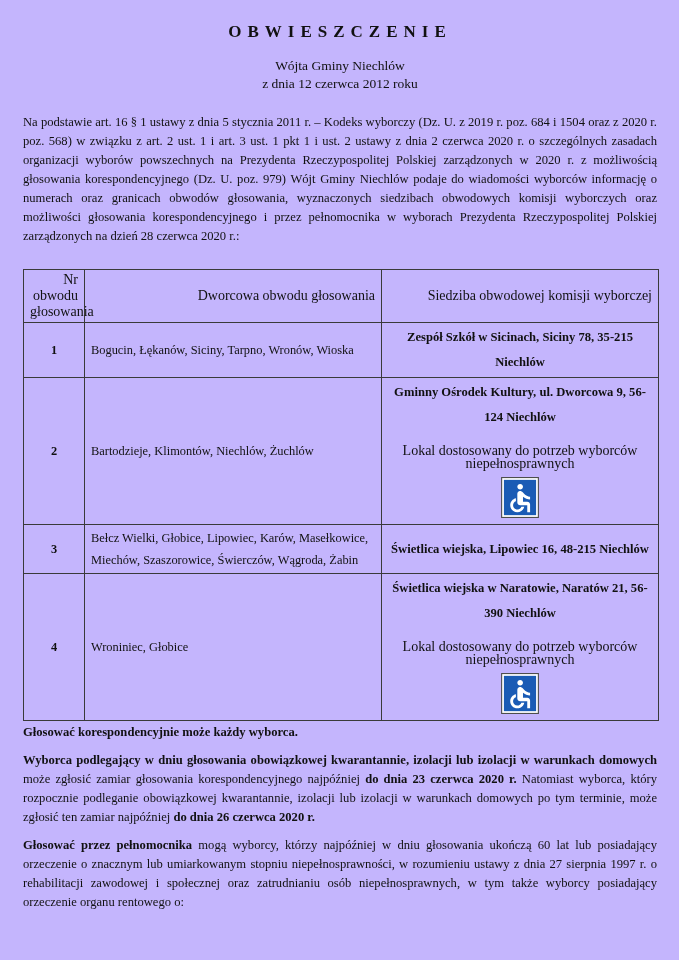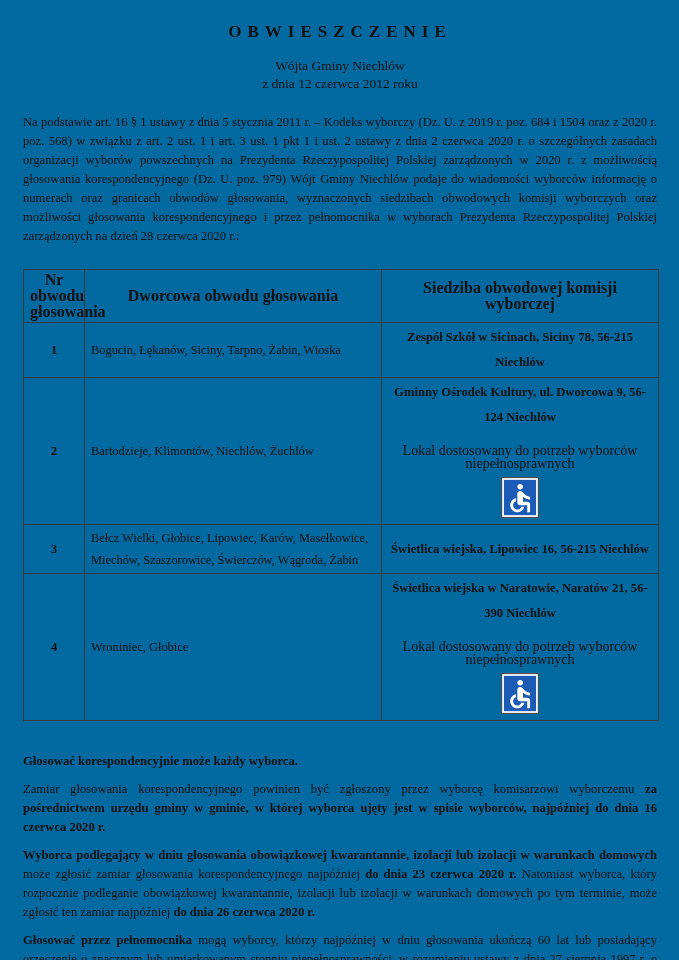--- a/index.html
+++ b/index.html
@@ -4,21 +4,21 @@
 <style>
   html, body {
     margin: 0; padding: 0;
     background: #ffffff;
     font-family: "Liberation Serif", "DejaVu Serif", serif;
     color: #111;
   }
   .page {
     width: 679px;
     height: 960px;
-    background: #0369a1;
+    background: #c4b5fd;
     box-sizing: border-box;
     padding: 18px 22px 10px 23px;
     overflow: hidden;
   }
   .doc-title {
     text-align: center;
     font-weight: bold;
     font-size: 17px;
     letter-spacing: 6px;
     margin-top: 4px;
@@ -45,23 +45,23 @@
   table.districts th, table.districts td {
     border: 1px solid #3a3a3a;
     padding: 2px 6px;
     vertical-align: middle;
     font-size: 12.4px;
   }
   col.c-nr { width: 61px; }
   col.c-granice { width: 297px; }
   col.c-siedziba { width: 277px; }
   table.districts th {
-    font-weight: bold;
-    text-align: center;
-    font-size: 16px;
+    font-weight: normal;
+    text-align: right;
+    font-size: 14px;
     line-height: 16px;
     height: 40px;
   }
   td.nr {
     text-align: center;
     font-weight: bold;
   }
   td.granice {
     text-align: left;
     line-height: 22px;
@@ -90,21 +90,21 @@
     width: 38px;
     height: 41px;
   }
   .body-text {
     font-size: 12.6px;
     line-height: 19px;
     text-align: justify;
     font-family: Liberation Serif, serif;
   }
   .para { margin-top: 9px; }
-  .first-para { margin-top: 31px; }
+  .first-para { margin-top: 2px; }
   b { font-weight: bold; }
 </style>
 </head>
 <body>
 
 <div class="page">
 
   <div class="doc-title">OBWIESZCZENIE</div>
   <div class="doc-subtitle">
     <div>Wójta Gminy Niechlów</div>
@@ -122,23 +122,23 @@
     <thead>
       <tr>
         <th>Nr obwodu głosowania</th>
         <th>Dworcowa obwodu głosowania</th>
         <th>Siedziba obwodowej komisji wyborczej</th>
       </tr>
     </thead>
     <tbody>
       <tr class="row-short">
         <td class="nr">1</td>
-        <td class="granice">Bogucin, Łękanów, Siciny, Tarpno, Żabin, Wioska</td>
+        <td class="granice">Bogucin, Łękanów, Siciny, Tarpno, Wronów, Wioska</td>
         <td class="siedziba">
-          <div class="seat-name">Zespół Szkół w Sicinach, Siciny 78, 56-215 Niechlów</div>
+          <div class="seat-name">Zespół Szkół w Sicinach, Siciny 78, 35-215 Niechlów</div>
         </td>
       </tr>
       <tr class="row-tall">
         <td class="nr">2</td>
         <td class="granice">Bartodzieje, Klimontów, Niechlów, Żuchlów</td>
         <td class="siedziba">
           <div class="seat-name">Gminny Ośrodek Kultury, ul. Dworcowa 9, 56-124 Niechlów</div>
           <div class="access-note">Lokal dostosowany do potrzeb wyborców niepełnosprawnych</div>
           <div class="access-icon-wrap">
             <svg class="access-icon" viewBox="0 0 24 26" xmlns="http://www.w3.org/2000/svg">
@@ -149,21 +149,21 @@
                 <path fill="#ffffff" d="M12 2c1.1 0 2 .9 2 2s-.9 2-2 2-2-.9-2-2 .9-2 2-2zm7 11v-2c-1.54.02-3.09-.75-4.07-1.83l-1.29-1.43c-.17-.19-.38-.34-.61-.45-.01 0-.01-.01-.02-.01H13c-.35-.2-.75-.3-1.19-.26C10.76 7.11 10 8.04 10 9.09V15c0 1.1.9 2 2 2h5v5h2v-5.5c0-1.1-.9-2-2-2h-3v-3.45c1.29 1.07 3.25 1.94 5 1.95zm-6.17 5c-.41 1.16-1.52 2-2.83 2-1.66 0-3-1.34-3-3 0-1.31.84-2.41 2-2.83V12.1c-2.28.46-4 2.48-4 4.9 0 2.76 2.24 5 5 5 2.42 0 4.44-1.72 4.9-4h-2.07z"></path>
               </g>
             </svg>
           </div>
         </td>
       </tr>
       <tr class="row-mid">
         <td class="nr">3</td>
         <td class="granice">Bełcz Wielki, Głobice, Lipowiec, Karów, Masełkowice, Miechów, Szaszorowice, Świerczów, Wągroda, Żabin</td>
         <td class="siedziba">
-          <div class="seat-name">Świetlica wiejska, Lipowiec 16, 56-215 Niechlów</div>
+          <div class="seat-name">Świetlica wiejska, Lipowiec 16, 48-215 Niechlów</div>
         </td>
       </tr>
       <tr class="row-tall">
         <td class="nr">4</td>
         <td class="granice">Wroniniec, Głobice</td>
         <td class="siedziba">
           <div class="seat-name">Świetlica wiejska w Naratowie, Naratów 21, 56-390 Niechlów</div>
           <div class="access-note">Lokal dostosowany do potrzeb wyborców niepełnosprawnych</div>
           <div class="access-icon-wrap">
             <svg class="access-icon" viewBox="0 0 24 26" xmlns="http://www.w3.org/2000/svg">
@@ -174,17 +174,16 @@
                 <path fill="#ffffff" d="M12 2c1.1 0 2 .9 2 2s-.9 2-2 2-2-.9-2-2 .9-2 2-2zm7 11v-2c-1.54.02-3.09-.75-4.07-1.83l-1.29-1.43c-.17-.19-.38-.34-.61-.45-.01 0-.01-.01-.02-.01H13c-.35-.2-.75-.3-1.19-.26C10.76 7.11 10 8.04 10 9.09V15c0 1.1.9 2 2 2h5v5h2v-5.5c0-1.1-.9-2-2-2h-3v-3.45c1.29 1.07 3.25 1.94 5 1.95zm-6.17 5c-.41 1.16-1.52 2-2.83 2-1.66 0-3-1.34-3-3 0-1.31.84-2.41 2-2.83V12.1c-2.28.46-4 2.48-4 4.9 0 2.76 2.24 5 5 5 2.42 0 4.44-1.72 4.9-4h-2.07z"></path>
               </g>
             </svg>
           </div>
         </td>
       </tr>
     </tbody>
   </table>
 
   <div class="body-text para first-para"><b>Głosować korespondencyjnie może każdy wyborca.</b></div>
-  <div class="body-text para"><span>Zamiar głosowania korespondencyjnego powinien być zgłoszony przez wyborcę komisarzowi wyborczemu </span><b>za pośrednictwem urzędu gminy w gminie, w której wyborca ujęty jest w spisie wyborców, najpóźniej do dnia 16 czerwca 2020 r.</b></div>
   <div class="body-text para"><b>Wyborca podlegający w dniu głosowania obowiązkowej kwarantannie, izolacji lub izolacji w warunkach domowych</b><span> może zgłosić zamiar głosowania korespondencyjnego najpóźniej </span><b>do dnia 23 czerwca 2020 r.</b><span> Natomiast wyborca, który rozpocznie podleganie obowiązkowej kwarantannie, izolacji lub izolacji w warunkach domowych po tym terminie, może zgłosić ten zamiar najpóźniej </span><b>do dnia 26 czerwca 2020 r.</b></div>
   <div class="body-text para"><b>Głosować przez pełnomocnika</b><span> mogą wyborcy, którzy najpóźniej w dniu głosowania ukończą 60 lat lub posiadający orzeczenie o znacznym lub umiarkowanym stopniu niepełnosprawności, w rozumieniu ustawy z dnia 27 sierpnia 1997 r. o rehabilitacji zawodowej i społecznej oraz zatrudnianiu osób niepełnosprawnych, w tym także wyborcy posiadający orzeczenie organu rentowego o:</span></div>
 
 </div>
 
 </body></html>

